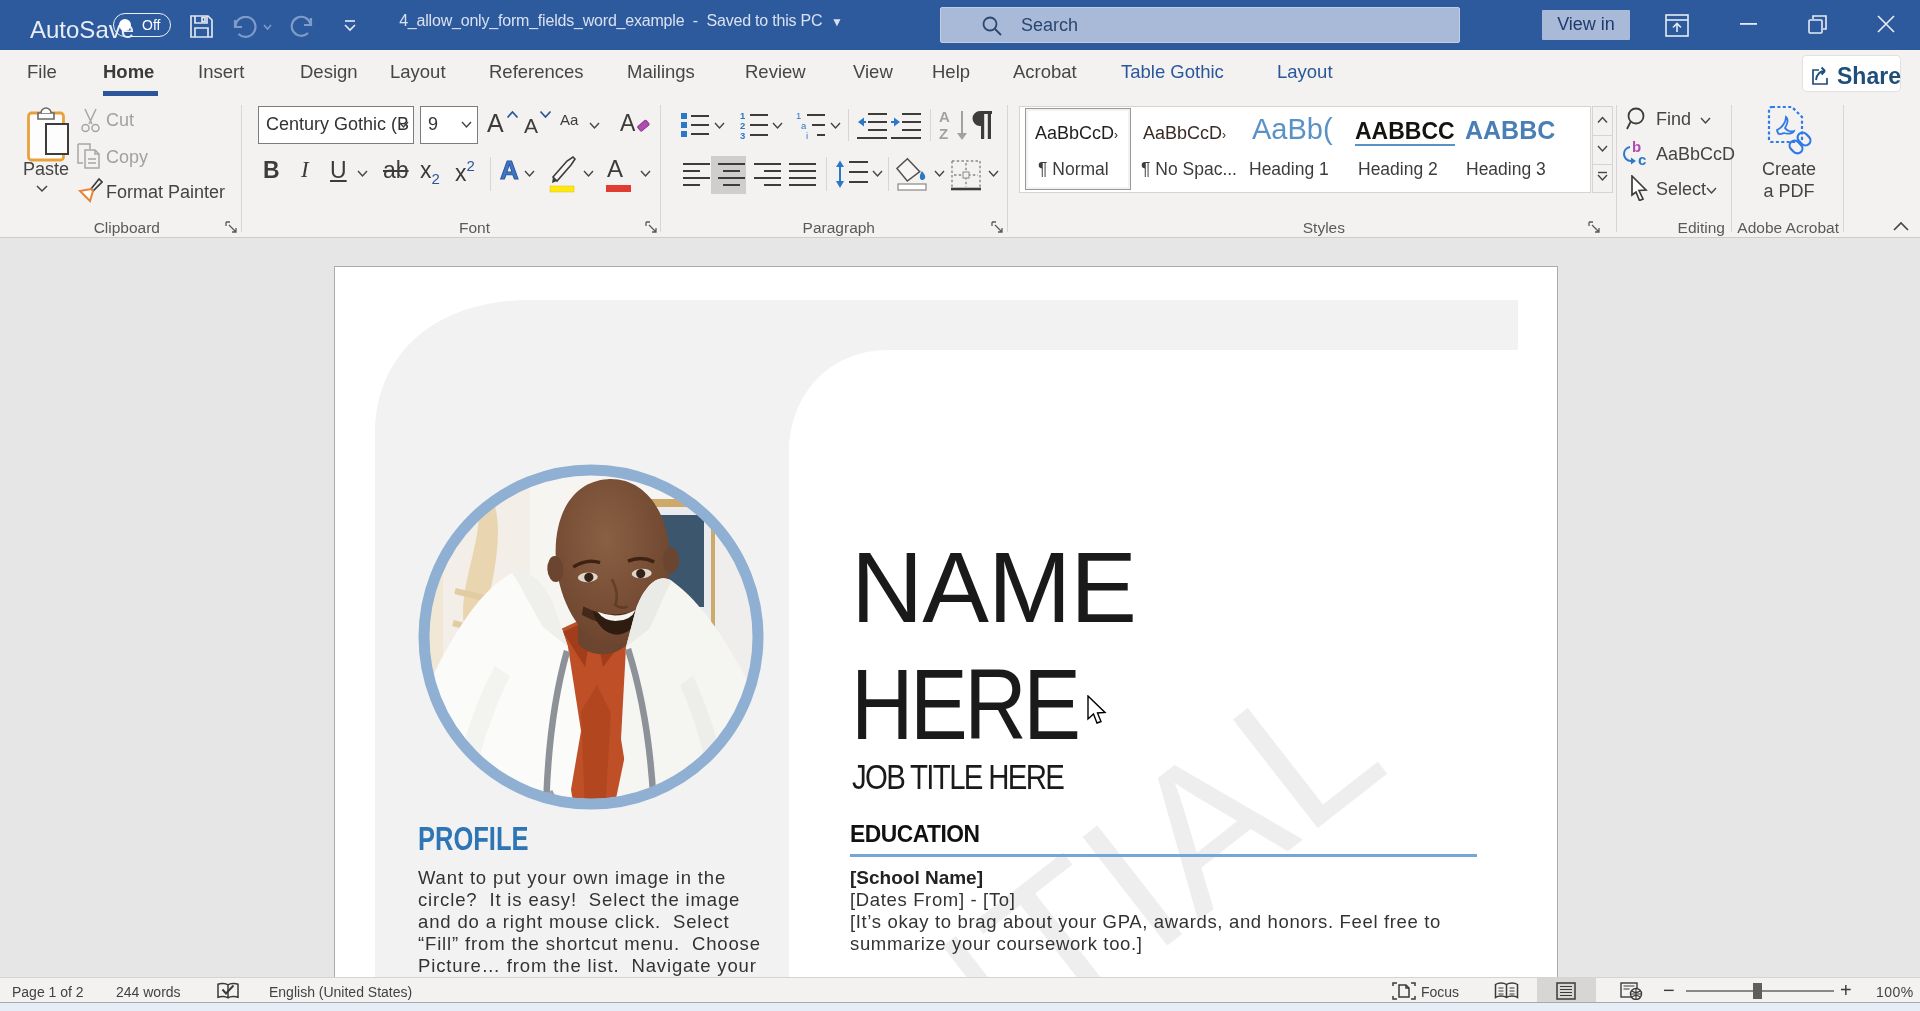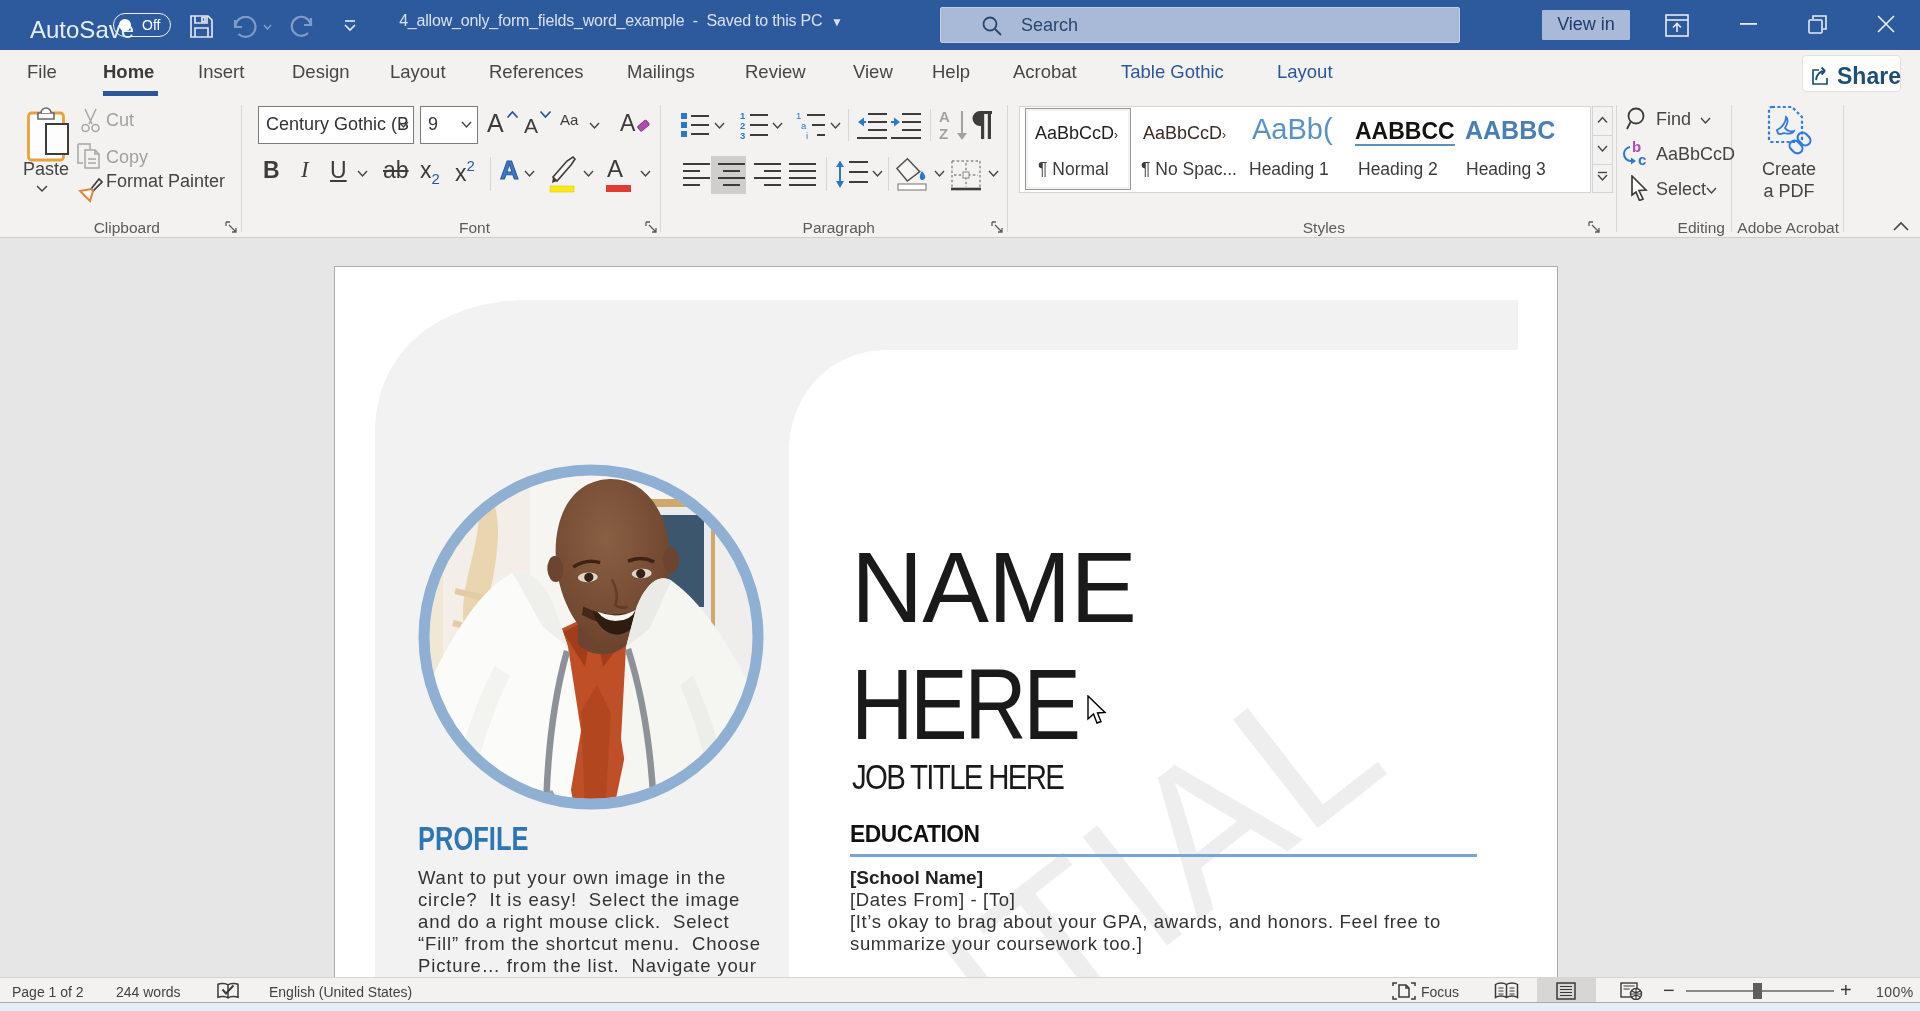--- a/index.html
+++ b/index.html
@@ -114,21 +114,21 @@
 
     <svg class="abs" style="left:1877px;top:15px" width="18" height="18" viewBox="0 0 18 18" fill="none" stroke="#e6ebf3" stroke-width="1.7">
       <path d="M1 1 L17 17 M17 1 L1 17"></path>
     </svg>
   </div>
 
   <div id="tabrow">
     <div class="tab" style="left:27px">File</div>
     <div class="tab" style="left:103px;font-weight:bold;color:#3b3a39">Home</div>
     <div class="tab" style="left:198px">Insert</div>
-    <div class="tab" style="left:292px">Design</div>
+    <div class="tab" style="left:300px">Design</div>
     <div class="tab" style="left:390px">Layout</div>
     <div class="tab" style="left:489px">References</div>
     <div class="tab" style="left:627px">Mailings</div>
     <div class="tab" style="left:745px">Review</div>
     <div class="tab" style="left:853px">View</div>
     <div class="tab" style="left:932px">Help</div>
     <div class="tab" style="left:1013px">Acrobat</div>
     <div class="tab blue" style="left:1121px">Table Gothic</div>
     <div class="tab blue" style="left:1277px">Layout</div>
     <div id="homeline"></div>
@@ -168,21 +168,21 @@
       <path d="M1 1 h12 v5 M1 1 v19 h5"></path>
         <path d="M8 7 h10 l4 4 v14 h-14 z"></path>
         <path d="M18 7 v4 h4"></path>
         <path d="M11 16 h8 M11 20 h8"></path>
     </svg>
     <div class="rtext gray abs" style="left:106px;top:50px">Copy</div>
     <svg class="abs" style="left:77px;top:80px" width="26" height="26" viewBox="0 0 26 26">
       <path d="M14 12 L22 2 L25 5 L16 14 Z" fill="#f3f2f1" stroke="#3d3c3b" stroke-width="1.6"></path>
       <path d="M3 14 L14 12 L16 14 L13 24 Z" fill="#fff" stroke="#e8833a" stroke-width="2"></path>
     </svg>
-    <div class="rtext abs" style="left:106px;top:74px">Format Painter</div>
+    <div class="rtext abs" style="left:106px;top:85px">Format Painter</div>
     <div class="glabel" style="left:60px;width:100px">Clipboard</div>
 
     <div class="abs" style="left:258px;top:9px;width:156px;height:38px;background:#fff;border:1.4px solid #7e7c7a"></div>
     <div class="abs" style="left:266px;top:17px;font-size:18px;color:#333">Century Gothic (B</div>
     <svg class="abs" style="left:398px;top:24px" width="11" height="8" viewBox="0 0 11 8" fill="none" stroke="#444" stroke-width="1.4">
         <path d="M1 1 l4.5 5 l4.5 -5"></path>
       </svg>
     <div class="abs" style="left:420px;top:9px;width:58px;height:38px;background:#fff;border:1.4px solid #7e7c7a"></div>
     <div class="abs" style="left:428px;top:17px;font-size:18px;color:#333">9</div>
     <svg class="abs" style="left:461px;top:24px" width="11" height="8" viewBox="0 0 11 8" fill="none" stroke="#444" stroke-width="1.4">

